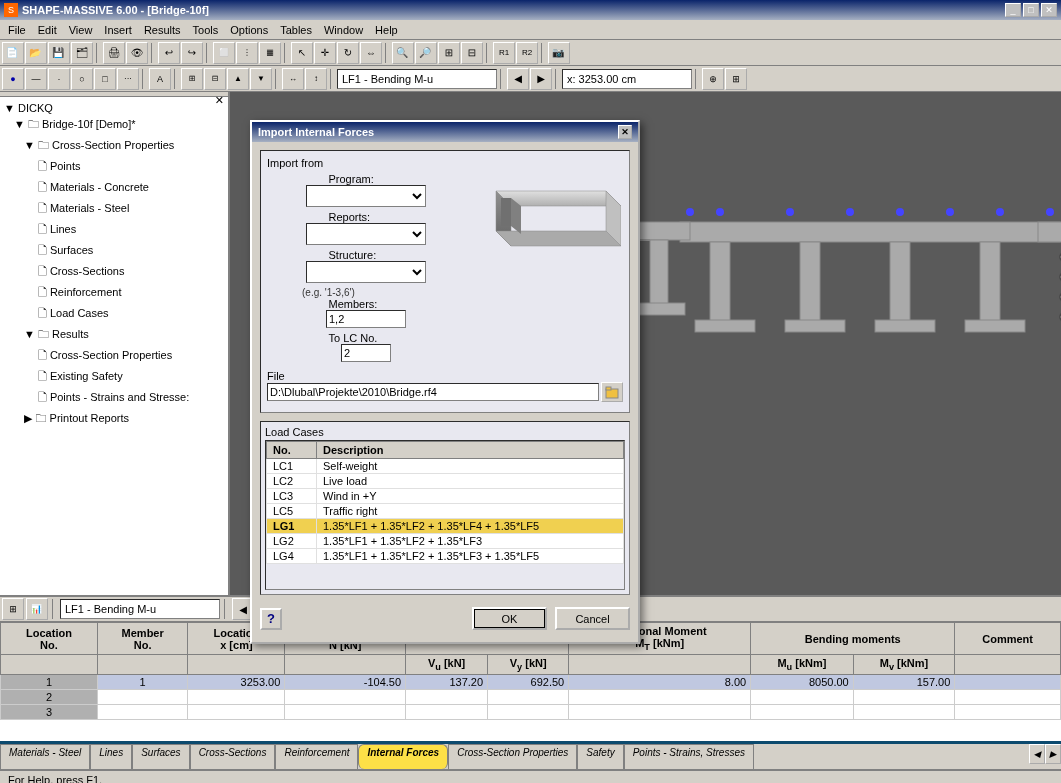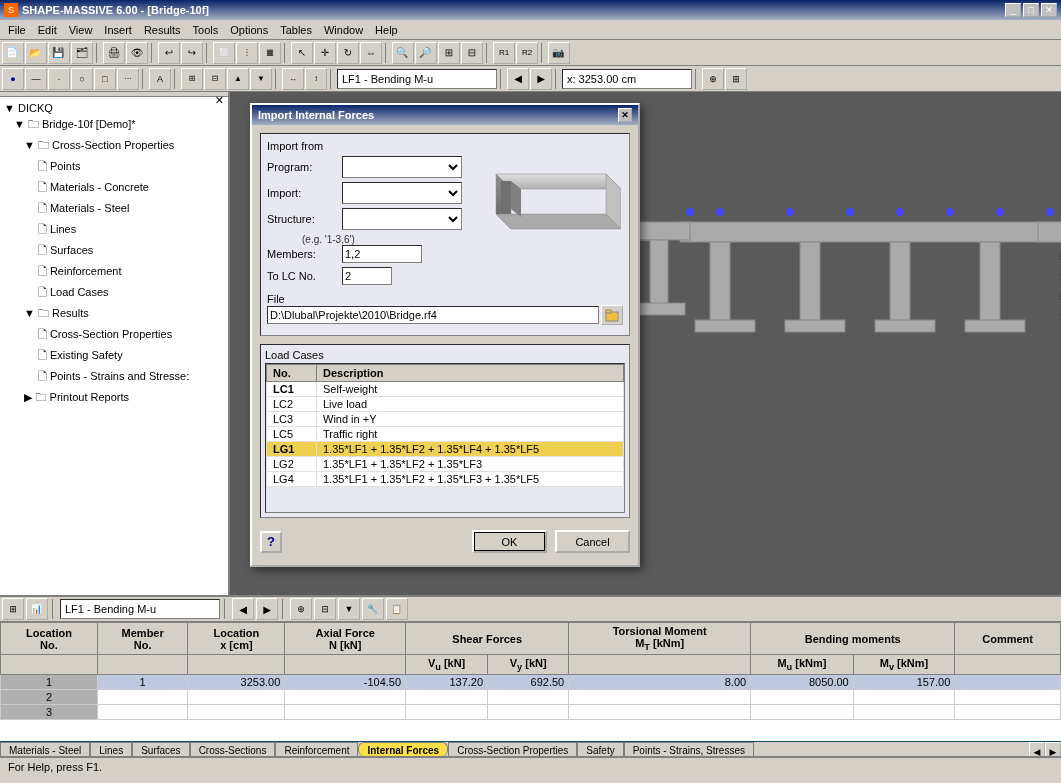--- a/index.html
+++ b/index.html
@@ -77,23 +77,24 @@
       flex: 1;
       background: #808080;
       position: relative;
       overflow: hidden;
     }
     
     
     .tab-bar {
       display: flex;
       background: #d4d0c8;
-      border-top: 1px solid #0c4a6e;
+      border-top: 3px solid #0c4a6e;
       overflow: hidden;
-      height: 15px;
+      height: 28px;
+      font-style: italic;
     }
     .tab {
       padding: 2px 8px;
       border: 1px solid #808080;
       border-bottom: none;
       background: #d4d0c8;
       cursor: pointer;
       font-size: 10px;
       white-space: nowrap;
     }
@@ -135,21 +136,21 @@
 
     
     .modal-overlay {
       position: fixed;
       top: 0; left: 0; right: 0; bottom: 0;
       z-index: 1000;
       pointer-events: none;
     }
     .dialog {
       position: absolute;
-      top: 103px;
+      top: 120px;
       left: 250px;
       width: 390px;
       background: #d4d0c8;
       border: 2px outset #fff;
       box-shadow: 3px 3px 8px rgba(0,0,0,0.5);
       pointer-events: all;
     }
     .dialog-title {
       background: linear-gradient(to bottom, #0a246a, #a6b0c2);
       color: white;
@@ -175,20 +176,21 @@
       margin-bottom: 8px;
     }
     .dialog-section-label {
       font-size: 11px;
       margin-bottom: 4px;
     }
     .form-row {
       display: flex;
       align-items: center;
       margin-bottom: 4px;
+      flex-direction: column;
     }
     .form-label {
       width: 75px;
       font-size: 11px;
     }
     .form-input {
       height: 18px;
       border: 1px inset #808080;
       background: white;
       font-size: 11px;
@@ -384,20 +386,21 @@
 
       <div class="tree-item" style="padding-left:22px;">
         <span>▼ </span>🗀
         <span> Cross-Section Properties</span>
       </div>
       <div class="tree-item" style="padding-left:36px;">🗋 Points</div>
       <div class="tree-item" style="padding-left:36px;">🗋 Materials - Concrete</div>
       <div class="tree-item" style="padding-left:36px;">🗋 Materials - Steel</div>
       <div class="tree-item" style="padding-left:36px;">🗋 Lines</div>
       <div class="tree-item" style="padding-left:36px;">🗋 Surfaces</div>
+      <div class="tree-item" style="padding-left:36px;">🗋 Cross-Sections</div>
       <div class="tree-item" style="padding-left:36px;">🗋 Reinforcement</div>
 
       <div class="tree-item" style="padding-left:36px;">🗋 Load Cases</div>
 
       <div class="tree-item" style="padding-left:22px;">
         <span>▼ </span>🗀 Results
       </div>
       <div class="tree-item" style="padding-left:36px;">🗋 Cross-Section Properties</div>
       <div class="tree-item" style="padding-left:36px;">🗋 Existing Safety</div>
       <div class="tree-item" style="padding-left:36px;">🗋 Points - Strains and Stresse:</div>
@@ -580,21 +583,21 @@
             <div class="form-row">
               <span class="form-label">Program:</span>
               <select class="form-select">
                 <option>RFEM 4</option>
                 <option>RFEM 3</option>
                 <option>RSTAB 8</option>
                 <option>RSTAB 7</option>
               </select>
             </div>
             <div class="form-row">
-              <span class="form-label">Import:</span>
+              <span class="form-label">Reports:</span>
               <select class="form-select">
                 <option>2010</option>
               </select>
             </div>
             <div class="form-row">
               <span class="form-label">Structure:</span>
               <select class="form-select">
                 <option>Bridge</option>
               </select>
             </div>
@@ -658,21 +661,21 @@
         <div class="lc-scroll">
           <table class="lc-table">
             <thead>
               <tr>
                 <th style="width:50px;">No.</th>
                 <th>Description</th>
               </tr>
             </thead>
             <tbody id="lc-tbody">
             <tr>
-                  <td style="width:50px;font-weight:bold">LC1</td>
+                  <td style="width:50px;font-weight:normal">LC1</td>
                   <td>Self-weight</td>
                 </tr>
                 <tr>
                   <td style="width:50px;font-weight:normal">LC2</td>
                   <td>Live load</td>
                 </tr>
                 <tr>
                   <td style="width:50px;font-weight:normal">LC3</td>
                   <td>Wind in +Y</td>
                 </tr>

